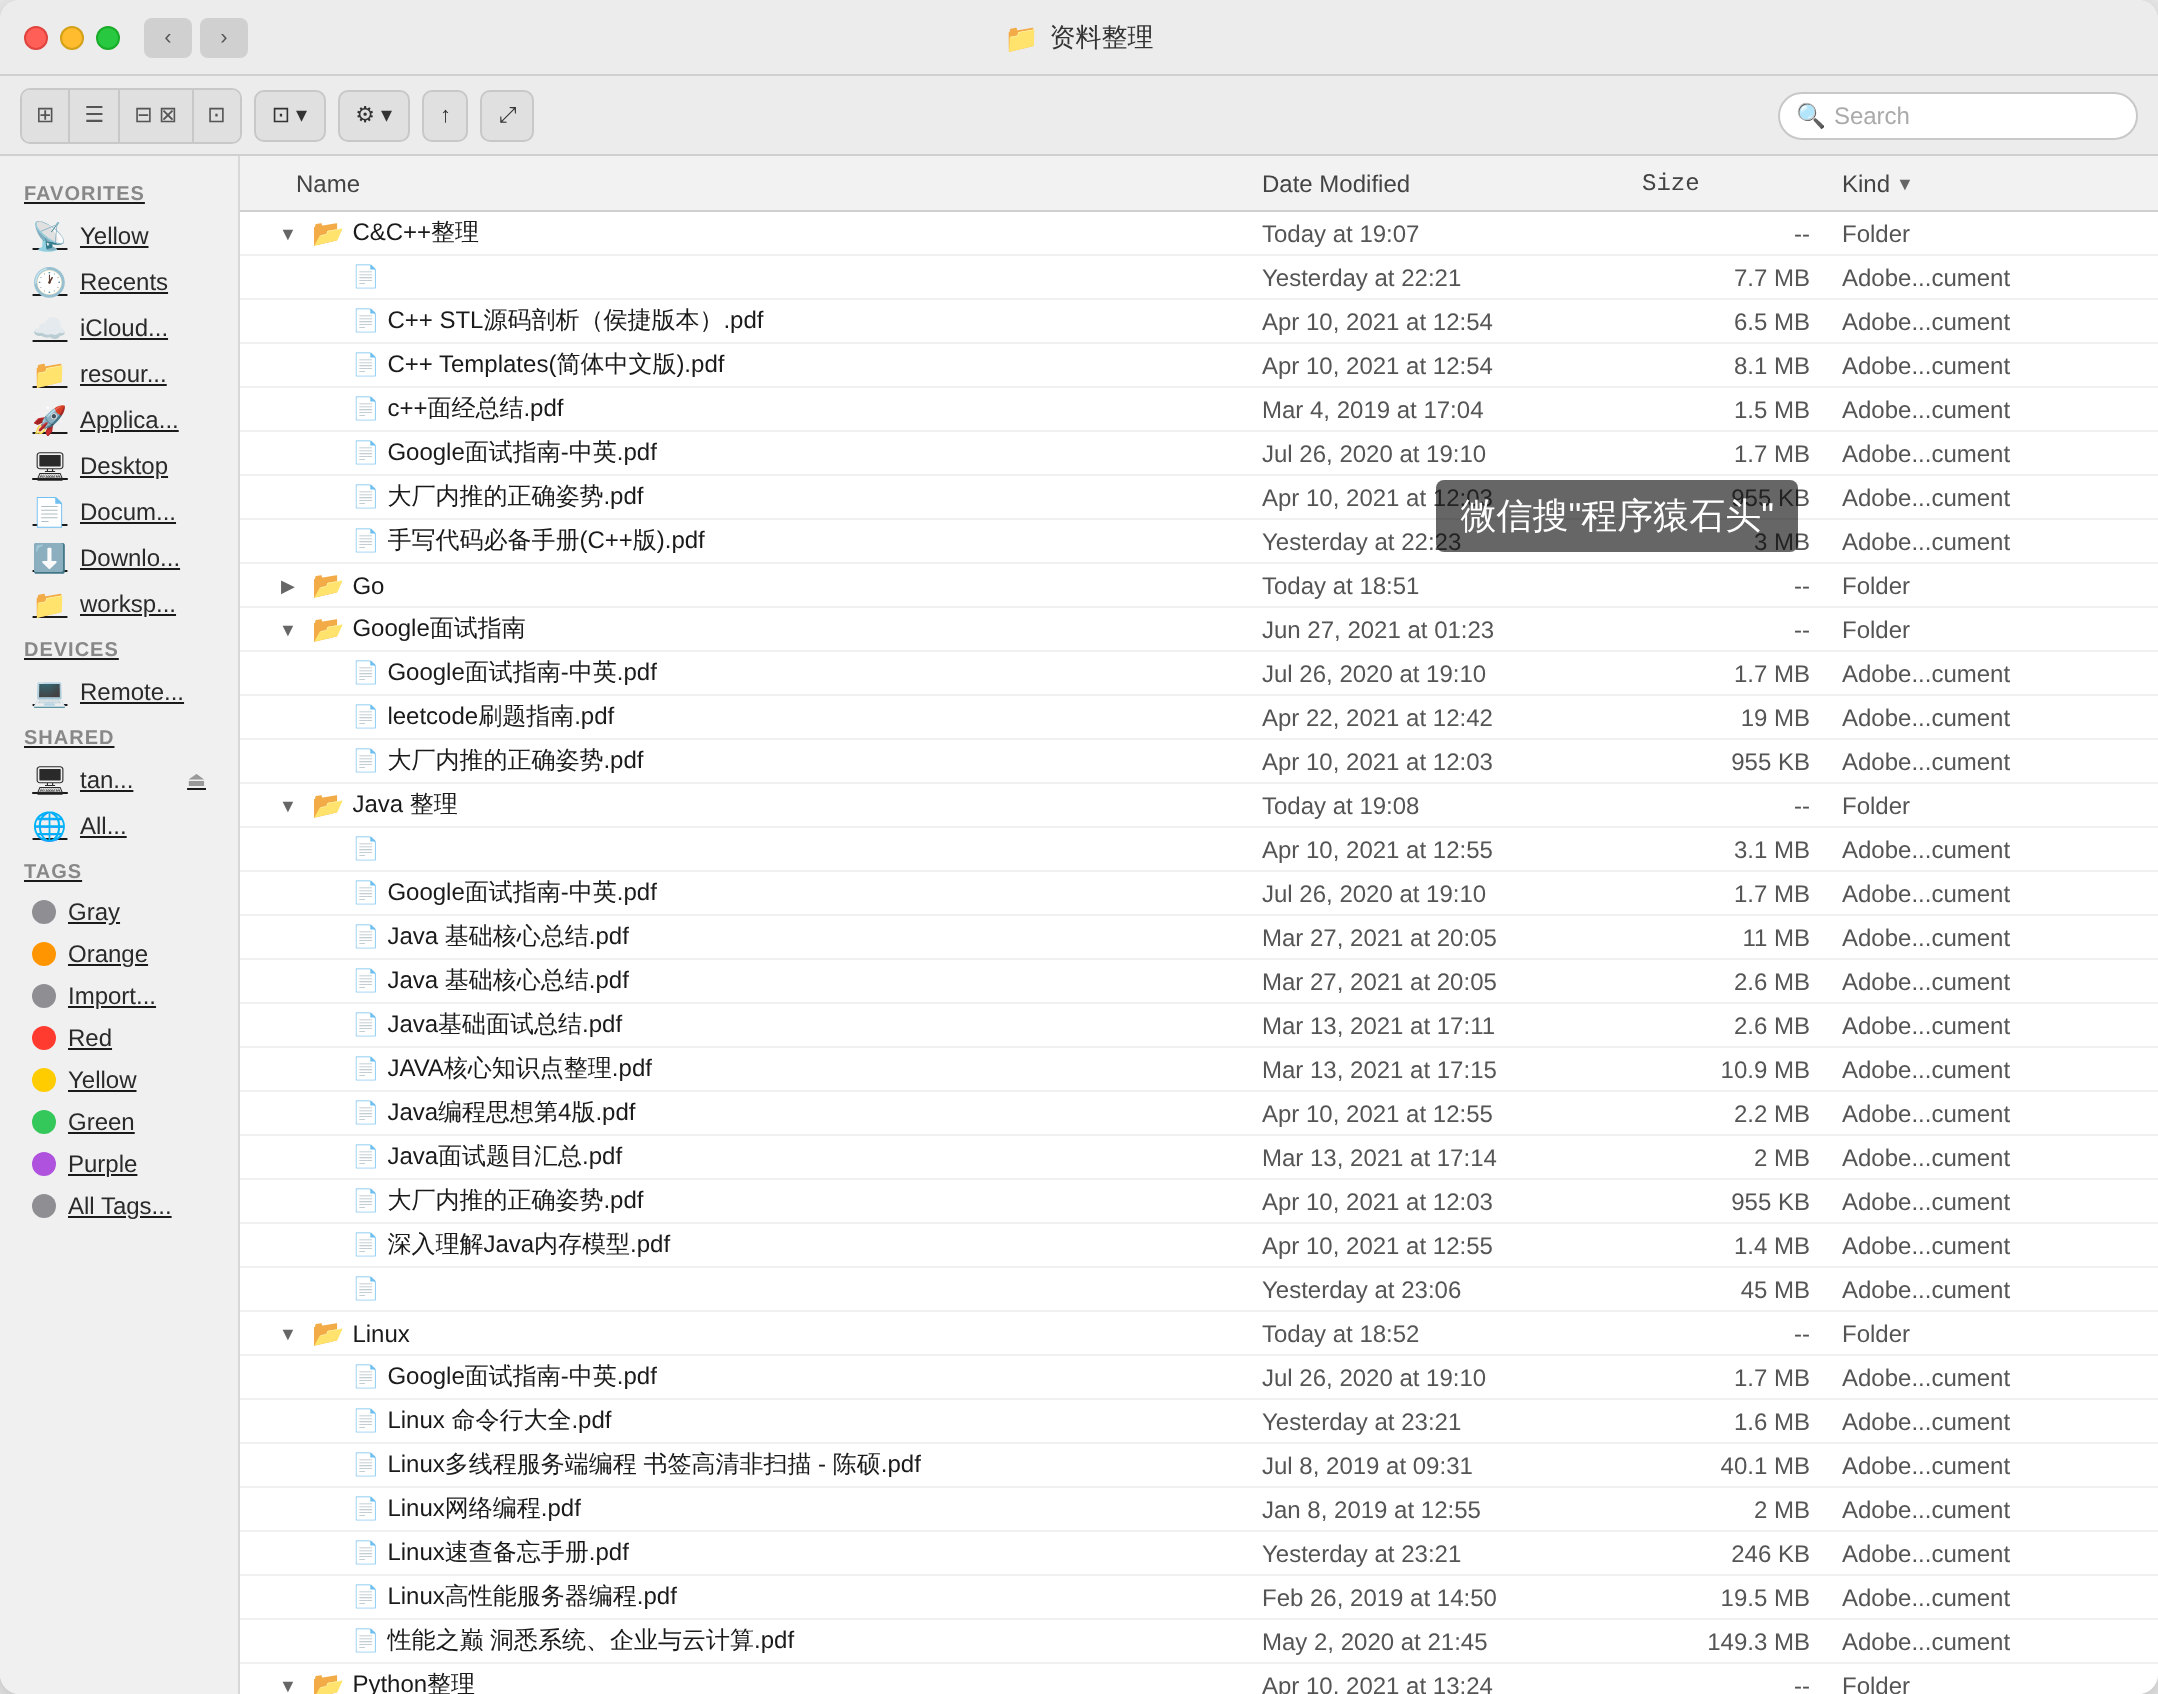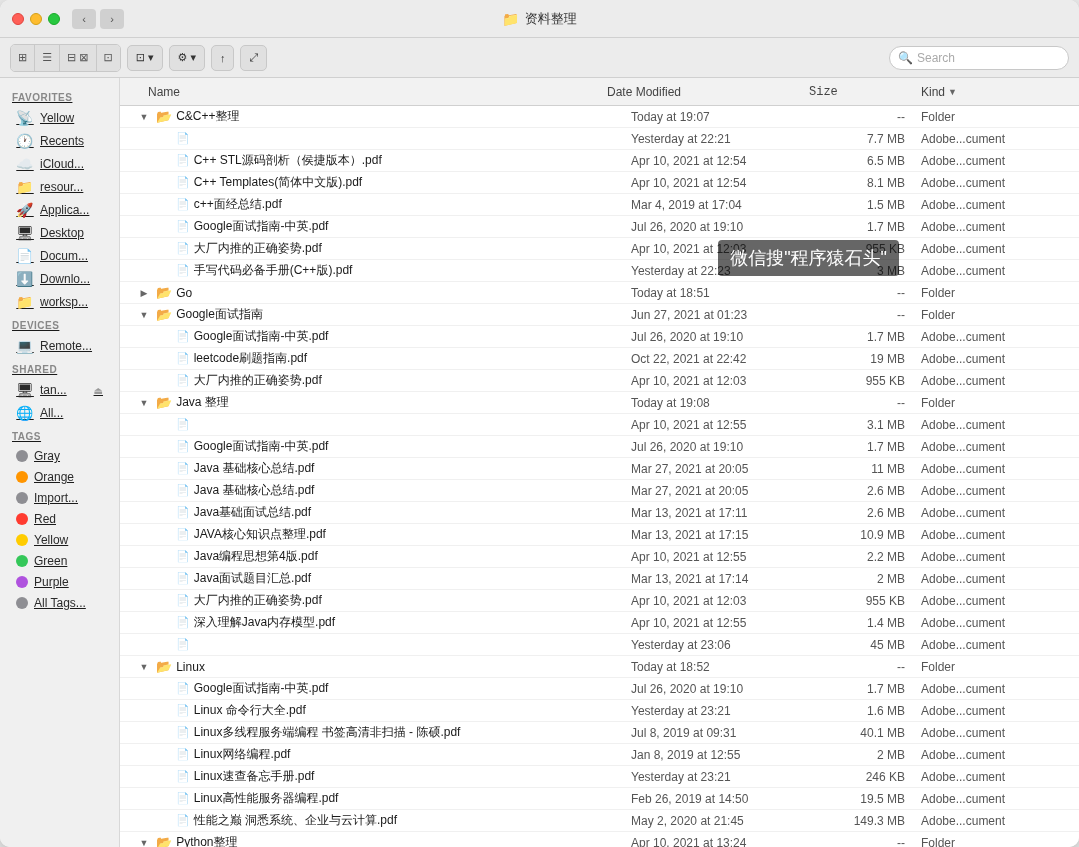--- a/index.html
+++ b/index.html
@@ -187,21 +187,20 @@
       background: white;
     }
     .column-headers {
       display: flex;
       align-items: center;
       height: 28px;
       background: #f2f2f2;
       border-bottom: 1px solid #d0d0d0;
       padding: 0 8px;
       flex-shrink: 0;
-      gap: 12px;
     }
     .col-header {
       font-size: 12px;
       font-weight: 500;
       color: #444;
       cursor: pointer;
       display: flex;
       align-items: center;
       gap: 3px;
       user-select: none;
@@ -543,21 +542,21 @@
       <div class="file-date-cell file-cell">Jul 26, 2020 at 19:10</div>
       <div class="file-size-cell file-cell">1.7 MB</div>
       <div class="file-kind-cell file-cell">Adobe...cument</div>
     </div>
           <div class="file-row">
       <div class="file-name-cell file-cell" style="padding-left:28px">
         <span class="folder-toggle"></span>
         <span class="file-icon-sm pdf-icon">📄</span>
         <span>leetcode刷题指南.pdf</span>
       </div>
-      <div class="file-date-cell file-cell">Oct 22, 2021 at 22:42</div>
+      <div class="file-date-cell file-cell">Apr 22, 2021 at 12:42</div>
       <div class="file-size-cell file-cell">19 MB</div>
       <div class="file-kind-cell file-cell">Adobe...cument</div>
     </div>
           <div class="file-row">
       <div class="file-name-cell file-cell" style="padding-left:28px">
         <span class="folder-toggle"></span>
         <span class="file-icon-sm pdf-icon">📄</span>
         <span>大厂内推的正确姿势.pdf</span>
       </div>
       <div class="file-date-cell file-cell">Apr 10, 2021 at 12:03</div>

